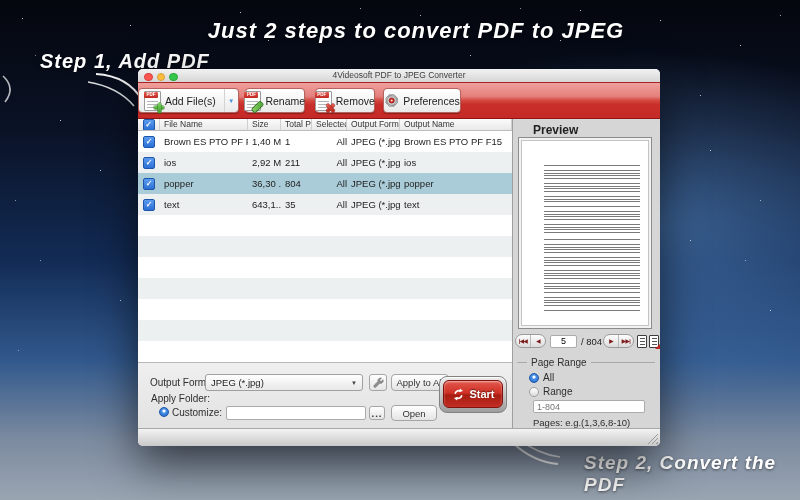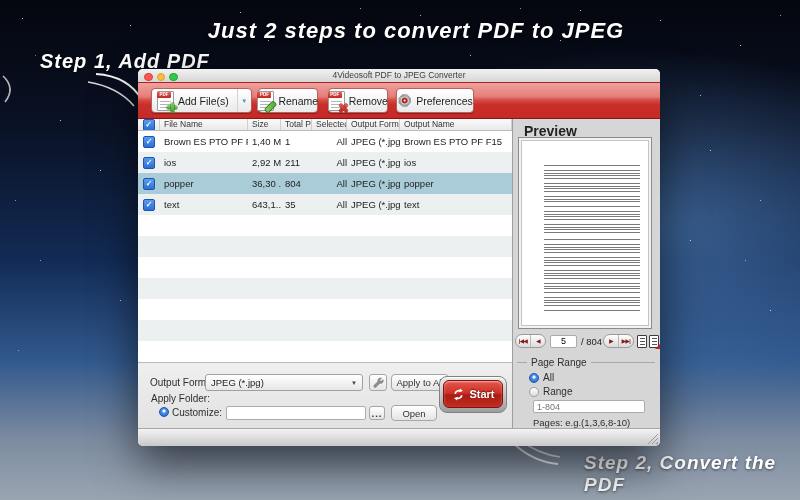--- a/index.html
+++ b/index.html
@@ -33,21 +33,21 @@
   .light{width:6.5px;height:6.5px;border-radius:50%;}
   .l-red{background:#fc5650;border:.5px solid #d8433e;}
   .l-yellow{background:#fcbc40;border:.5px solid #d8a136;}
   .l-green{background:#35c64a;border:.5px solid #2aa83c;}
   .title{position:absolute;left:0;right:0;top:0;height:13px;line-height:13px;text-align:center;
     font-size:8.5px;color:#3c3c3c;}
 
   .toolbar{position:absolute;left:0;top:13px;width:522px;height:37px;
     background:linear-gradient(180deg,#f0a09c 0%,#e4807c 38%,#d44840 50%,#c92e2a 62%,#c52a28 100%);
     border-top:1px solid #a82424;border-bottom:1px solid #8e1414;box-sizing:border-box;
-    display:flex;align-items:center;padding-left:13px;}
+    display:flex;align-items:center;}
   .tbtn{height:25px;background:linear-gradient(#ffffff,#eaeaea);border:1px solid #b5635f;border-radius:4px;
     box-shadow:0 1px 1px rgba(0,0,0,.3);display:flex;align-items:center;justify-content:center;
     gap:4px;font-size:10.5px;color:#1d1d1d;box-sizing:border-box;}
   .split-main{display:flex;align-items:center;gap:4px;padding:0 4px 0 5px;height:100%;}
   .split-arrow{width:13px;height:100%;border-left:1px solid #d3d3d3;display:flex;align-items:center;
     justify-content:center;color:#4a90d9;font-size:6px;}
   
   .pdficon{width:15px;height:18px;position:relative;background:#fff;border:1px solid #9a9a9a;
     border-radius:1px;flex:none;}
   .pdfband{position:absolute;top:0;left:-1px;right:2px;height:6px;background:linear-gradient(#e35a50,#c0271f);
@@ -106,21 +106,21 @@
     box-sizing:border-box;}
   .startbtn{position:absolute;left:3px;top:3px;width:60px;height:28px;border-radius:6px;
     background:linear-gradient(180deg,#e2574d 0%,#d03227 45%,#a81d12 55%,#c22d22 100%);
     border:1px solid #7e120c;box-shadow:inset 0 1px 2px rgba(255,255,255,.55);box-sizing:border-box;
     display:flex;align-items:center;justify-content:center;gap:3px;color:#fff;font-weight:bold;
     font-size:11px;text-shadow:0 -1px 1px rgba(0,0,0,.5);}
 
   
   .rpanel{position:absolute;left:374px;top:50px;width:148px;height:309px;background:#d6d6d6;
     border-left:1px solid #9e9e9e;box-sizing:border-box;}
-  .pv-label{position:absolute;left:11px;top:4px;font-size:14px;font-weight:bold;color:#222;}
+  .pv-label{position:absolute;left:20px;top:4px;font-size:12px;font-weight:bold;color:#222;}
   .frame{position:absolute;left:5px;top:18px;width:134px;height:192px;border:1px solid #8c8c8c;
     background:#f2f2f2;padding:2px;box-sizing:border-box;}
   .page{width:100%;height:100%;background:#fff;border:1px solid #c4c4c4;box-sizing:border-box;position:relative;}
   .pgtext{position:absolute;left:22px;right:8px;top:24px;bottom:12px;display:flex;flex-direction:column;gap:3px;}
   .para{background:repeating-linear-gradient(180deg,#7a7a7a 0 .8px,transparent .8px 2.6px);}
   .nav{position:absolute;left:0;top:215px;width:148px;height:15px;}
   .capsule{position:absolute;top:0;height:14px;width:31px;border:1px solid #9a9a9a;border-radius:7px;
     background:linear-gradient(#fdfdfd,#dcdcdc);display:flex;box-sizing:border-box;overflow:hidden;}
   .capseg{flex:1;display:flex;align-items:center;justify-content:center;font-size:5.5px;color:#7d1c1c;
     font-weight:bold;letter-spacing:-.5px;}

